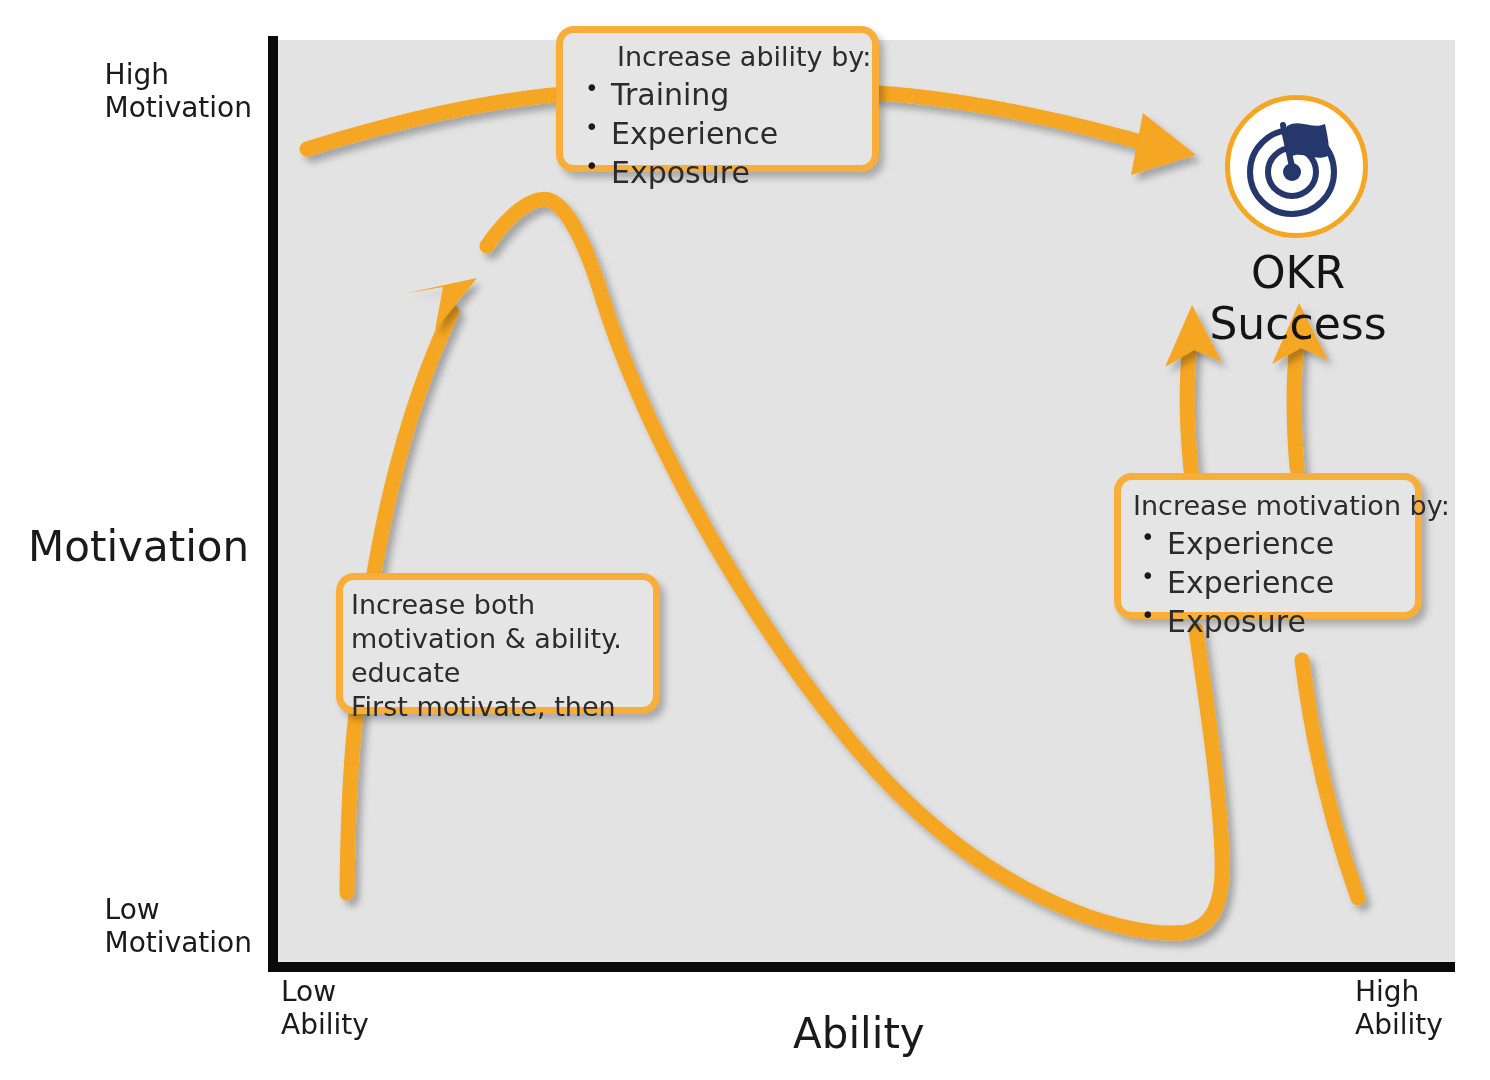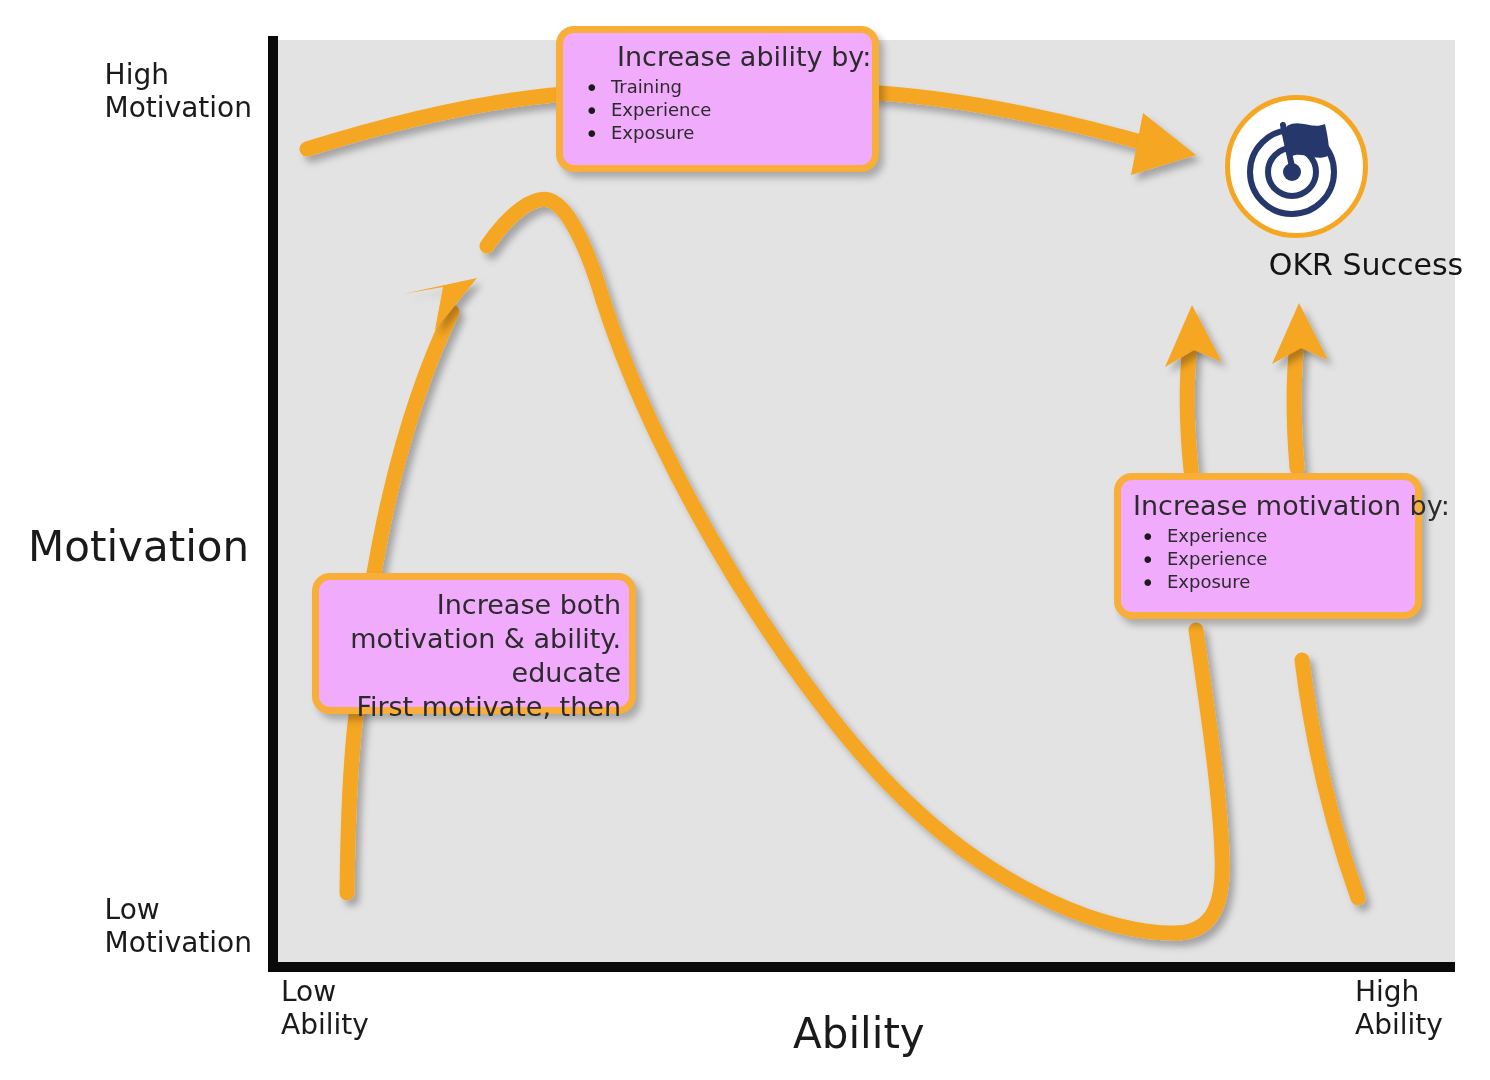--- a/index.html
+++ b/index.html
@@ -95,40 +95,40 @@
     position: absolute;
     left: 0; top: 0;
     width: 1490px;
     height: 1080px;
     pointer-events: none;
   }
 
   
   .callout {
     position: absolute;
-    background: #f0abfc;
+    background: #e5e5e5;
     border: 7px solid #F8AE38;
     border-radius: 18px;
     box-shadow: 5px 6px 7px rgba(0,0,0,0.25);
     box-sizing: border-box;
     color: #2b2b2b;
     font-family: "DejaVu Sans", "Liberation Sans", sans-serif;
   }
   .callout .co-title {
     font-size: 27px;
     line-height: 1.28;
     white-space: nowrap;
   }
   .callout ul {
     margin: 0;
     padding: 0;
     list-style: none;
   }
   .callout li {
-    font-size: 18px;
+    font-size: 30px;
     line-height: 1.30;
     position: relative;
     padding-left: 34px;
     white-space: nowrap;
   }
   .callout li::before {
     content: "\2022";
     position: absolute;
     left: 8px;
     top: -1px;
@@ -150,26 +150,26 @@
   #callout-motivation {
     left: 1114px;
     top: 473px;
     width: 308px;
     height: 146px;
     padding: 9px 16px 0 12px;
   }
 
   
   #callout-both {
-    left: 312px;
+    left: 336px;
     top: 573px;
     width: 324px;
     height: 141px;
-    padding: 8px 8px 0 8px;
-    text-align: right;
+    padding: 8px 1px 0 8px;
+    text-align: left;
   }
   #callout-both .co-line {
     font-size: 27px;
     line-height: 1.26;
     white-space: nowrap;
   }
 
   
   #okr-badge {
     position: absolute;
@@ -178,25 +178,25 @@
     width: 143px;
     height: 143px;
     border-radius: 50%;
     background: #ffffff;
     border: 5px solid #F5A623;
     box-sizing: border-box;
   }
   #okr-badge svg { display: block; }
   #okr-label {
     position: absolute;
-    left: 1258px;
+    left: 1190px;
     top: 247px;
     width: 216px;
     text-align: center;
-    font-size: 30px;
+    font-size: 44px;
     color: #141414;
   }
 </style>
 </head>
 <body>
 
 <div id="stage">
 
   <div class="plot-area"></div>
   <div class="axis-y"></div>

